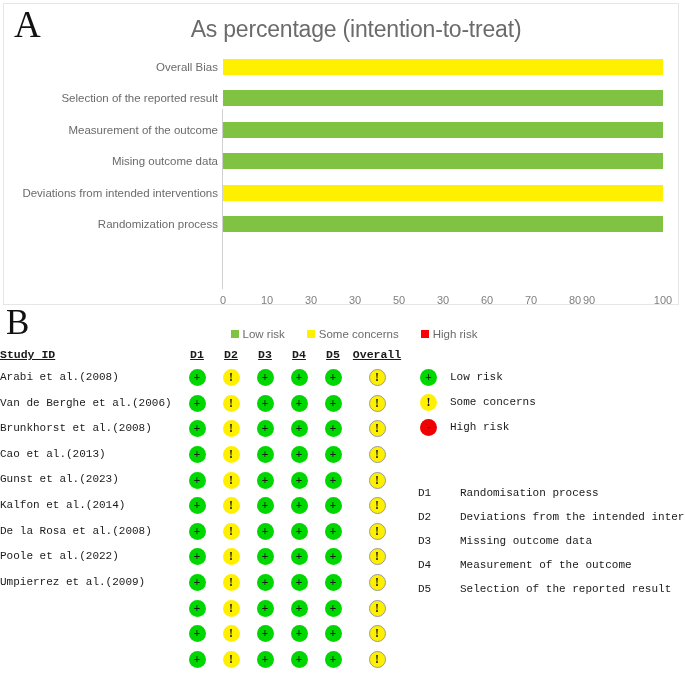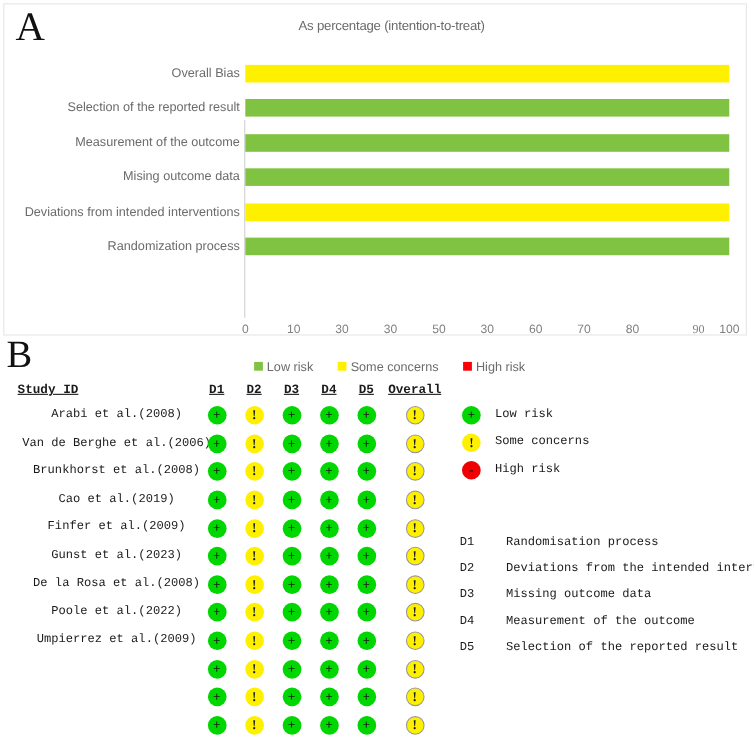--- a/index.html
+++ b/index.html
@@ -17,21 +17,21 @@
     border:1px solid #e6e6e6;box-sizing:border-box;background:#fff;
   }
   #panel-a-letter{
     position:absolute;left:10px;top:2px;
     font-family:"Liberation Serif", serif;
     font-size:37px;line-height:37px;color:#111;
   }
   #chart-title{
     position:absolute;left:0;top:12px;width:100%;
     text-align:center;
-    font-size:12px;color:#6b6b6b;
+    font-size:23px;color:#6b6b6b;
     letter-spacing:-0.2px;
     padding-left:30px;box-sizing:border-box;
   }
 
   #plot-area{position:absolute;left:0;top:50px;width:676px;height:250px;}
 
   .cat-row{position:absolute;left:0;width:676px;height:31px;}
   .cat-label{
     position:absolute;right:462px;top:0;
     width:260px;text-align:right;
@@ -65,31 +65,31 @@
   }
 
   
   #panel-b{position:absolute;left:0;top:305px;width:685px;height:380px;}
   #panel-b-letter{
     position:absolute;left:6px;top:0px;
     font-family:"Liberation Serif", serif;
     font-size:35px;line-height:35px;color:#111;
   }
 
-  #study-col{position:absolute;left:16px;top:40px;width:180px;}
+  #study-col{position:absolute;left:0;top:40px;width:180px;}
   #study-head{
     font-family:"Liberation Mono", monospace;
     font-size:11.5px;color:#1a1a1a;
     text-decoration:underline;font-weight:bold;
     height:20px;line-height:20px;
   }
   .study-name{
     font-family:"Liberation Mono", monospace;
     font-size:11px;color:#1a1a1a;
-    height:25.6px;line-height:25.6px;white-space:nowrap;text-align:center;
+    height:25.6px;line-height:25.6px;white-space:nowrap;
   }
 
   #grid{position:absolute;left:184px;top:40px;width:220px;}
   #grid-head{height:20px;position:relative;}
   .col-head{
     position:absolute;top:0;
     font-family:"Liberation Mono", monospace;
     font-size:11.5px;color:#1a1a1a;
     text-decoration:underline;font-weight:bold;
     text-align:center;transform:translateX(-50%);
@@ -176,39 +176,39 @@
     <div id="x-ticks">
         <div class="xtick" style="left: 219px;">0</div>
         <div class="xtick" style="left: 263px;">10</div>
         <div class="xtick" style="left: 307px;">30</div>
         <div class="xtick" style="left: 351px;">30</div>
         <div class="xtick" style="left: 395px;">50</div>
         <div class="xtick" style="left: 439px;">30</div>
         <div class="xtick" style="left: 483px;">60</div>
         <div class="xtick" style="left: 527px;">70</div>
         <div class="xtick" style="left: 571px;">80</div>
-        <div class="xtick" style="left: 631px; font-family: Liberation Serif, serif;">90</div>
+        <div class="xtick" style="left: 585px;">90</div>
         <div class="xtick" style="left: 659px;">100</div>
       </div>
     <div id="a-legend"><span class="leg"><span class="swatch" style="background: rgb(128, 195, 66);"></span><span>Low risk</span></span><span class="leg"><span class="swatch" style="background: rgb(255, 240, 0);"></span><span>Some concerns</span></span><span class="leg"><span class="swatch" style="background: rgb(251, 0, 7);"></span><span>High risk</span></span></div>
   </div>
 </div>
 
 <div id="panel-b">
   <div id="panel-b-letter">B</div>
 
   <div id="study-col">
     <div id="study-head">Study ID</div>
     <div id="study-names">
         <div class="study-name">Arabi et al.(2008)</div>
         <div class="study-name">Van de Berghe et al.(2006)</div>
         <div class="study-name">Brunkhorst et al.(2008)</div>
-        <div class="study-name">Cao et al.(2019)</div>
-        <div class="study-name">Finfer et al.(2009)</div>
+        <div class="study-name">Cao et al.(2013)</div>
         <div class="study-name">Gunst et al.(2023)</div>
+        <div class="study-name">Kalfon et al.(2014)</div>
         <div class="study-name">De la Rosa et al.(2008)</div>
         <div class="study-name">Poole et al.(2022)</div>
         <div class="study-name">Umpierrez et al.(2009)</div>
       </div>
   </div>
 
   <div id="grid">
     <div id="grid-head">
         <div class="col-head" style="left: 13px;">D1</div>
         <div class="col-head" style="left: 47px;">D2</div>

